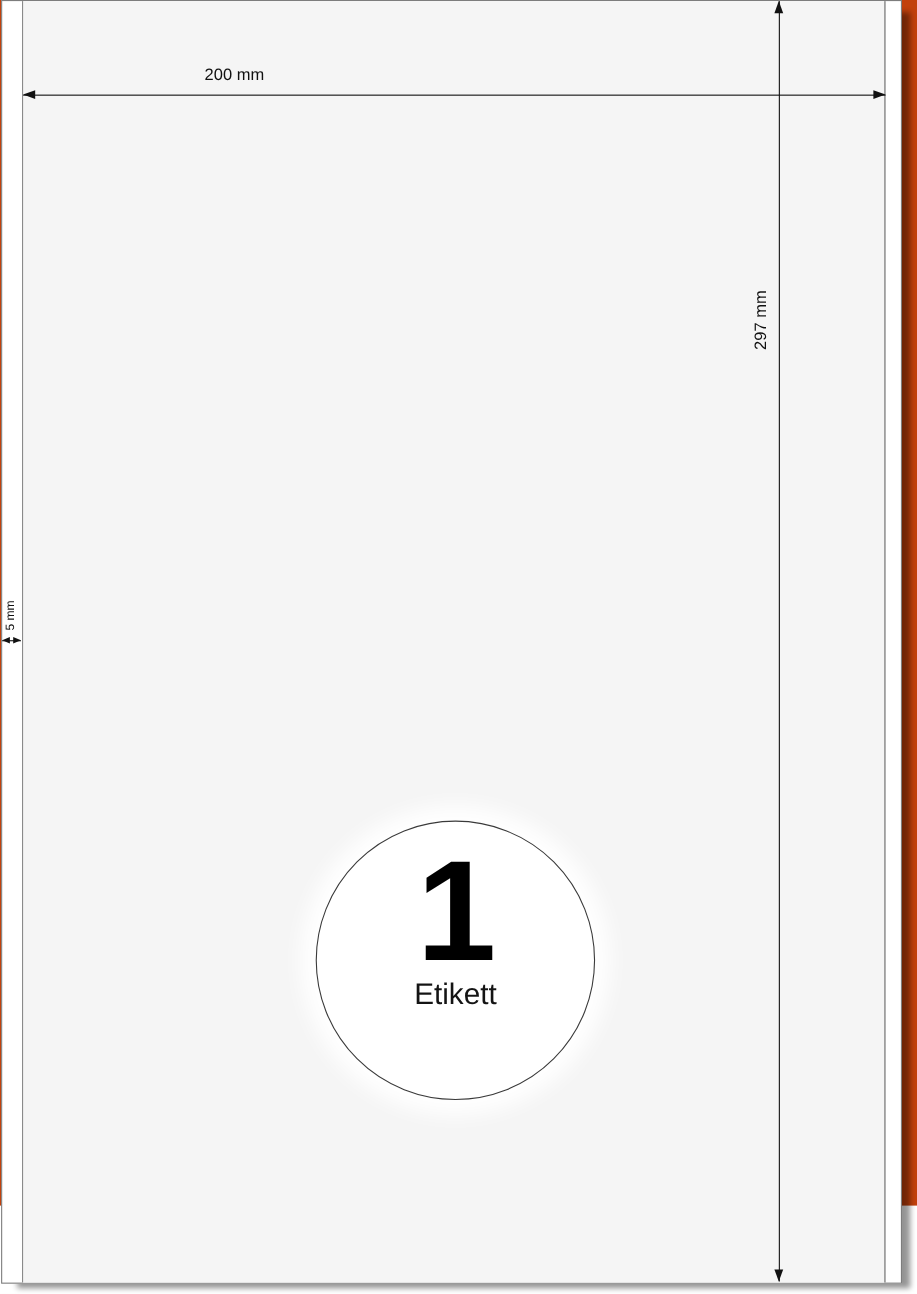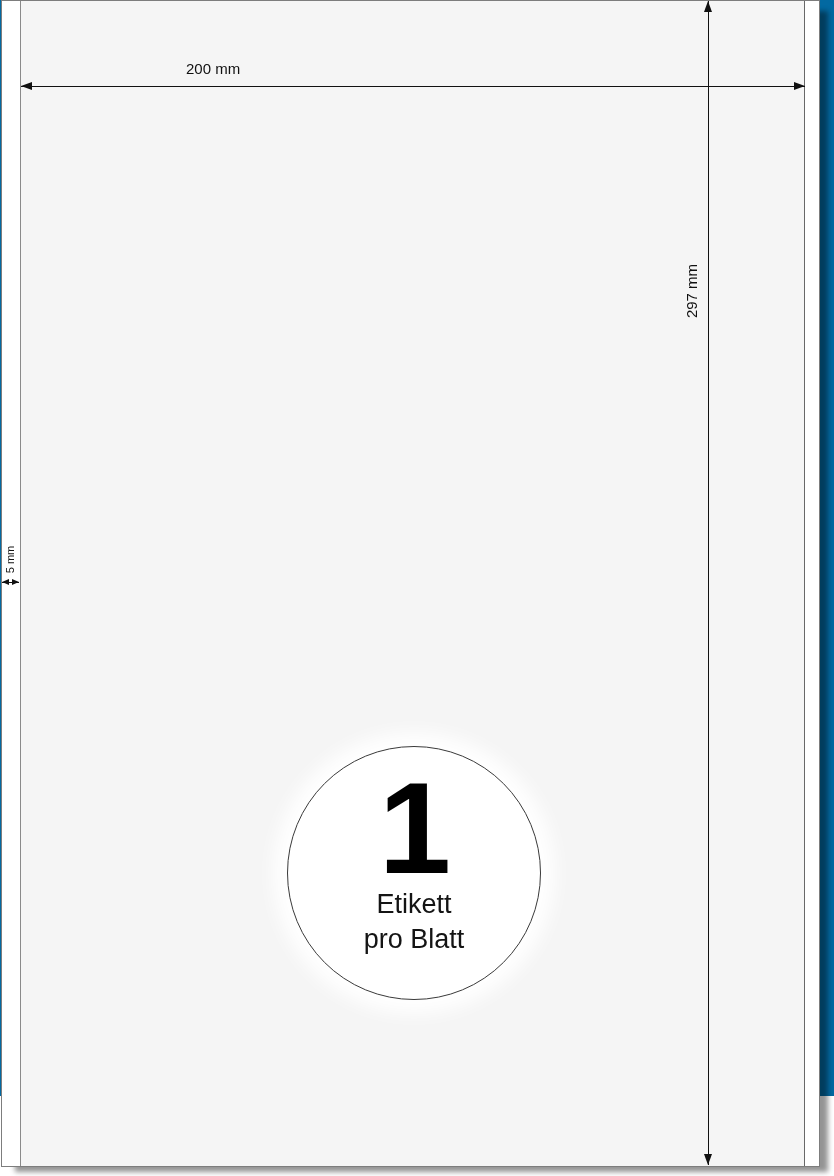--- a/index.html
+++ b/index.html
@@ -11,21 +11,21 @@
     --text:#111111;
   }
   *{margin:0;padding:0;box-sizing:border-box;}
   html,body{background:#ffffff;}
   body{
     width:834px;height:1176px;
     font-family:"Liberation Sans", sans-serif;
     color:var(--text);
     overflow:hidden;
   }
-  #canvas{position:relative;width:834px;height:1096px;background:#0369a1;}
+  #canvas{position:relative;width:834px;height:1096px;background:#c2410c;}
 
   
   .page-sheet{
     position:absolute;left:1px;top:0;width:819px;height:1167px;
     background:var(--sheet-fill);
     border:1px solid var(--sheet-border);
     box-shadow:11px 8px 5px -3px rgba(0,0,0,0.42);
   }
 
   
@@ -122,16 +122,15 @@
   <div class="margin-arrow">
     <div class="dim-line-h"></div>
     <div class="ah ah-left-sm"></div>
     <div class="ah ah-right-sm"></div>
   </div>
   <div class="dim-label dim-label-sm dim-label-v margin-label">5 mm</div>
 
   <div class="circle-badge">
     <div class="badge-count">1</div>
     <div class="badge-caption">Etikett</div>
-    <div class="badge-caption">pro Blatt</div>
   </div>
 
 </div>
 
 </body></html>

